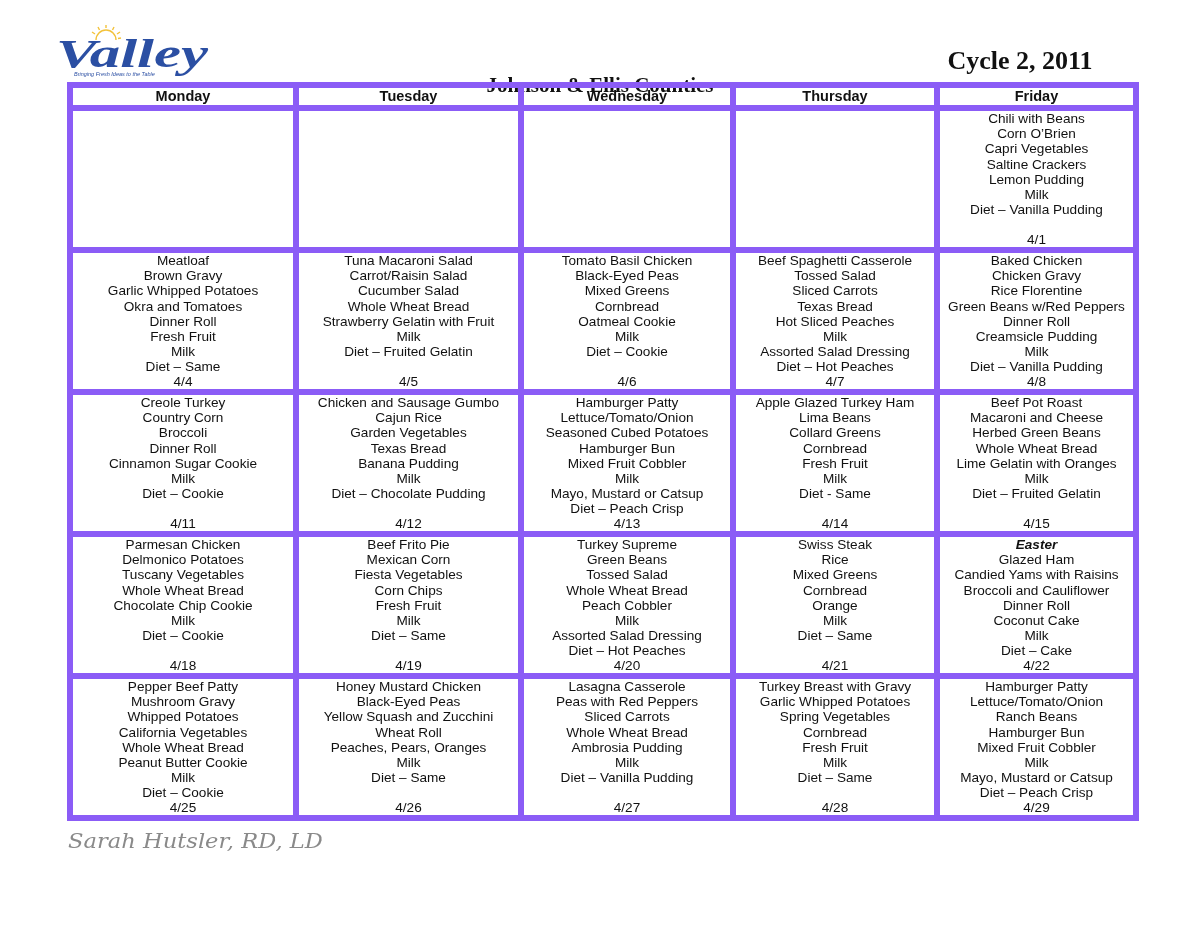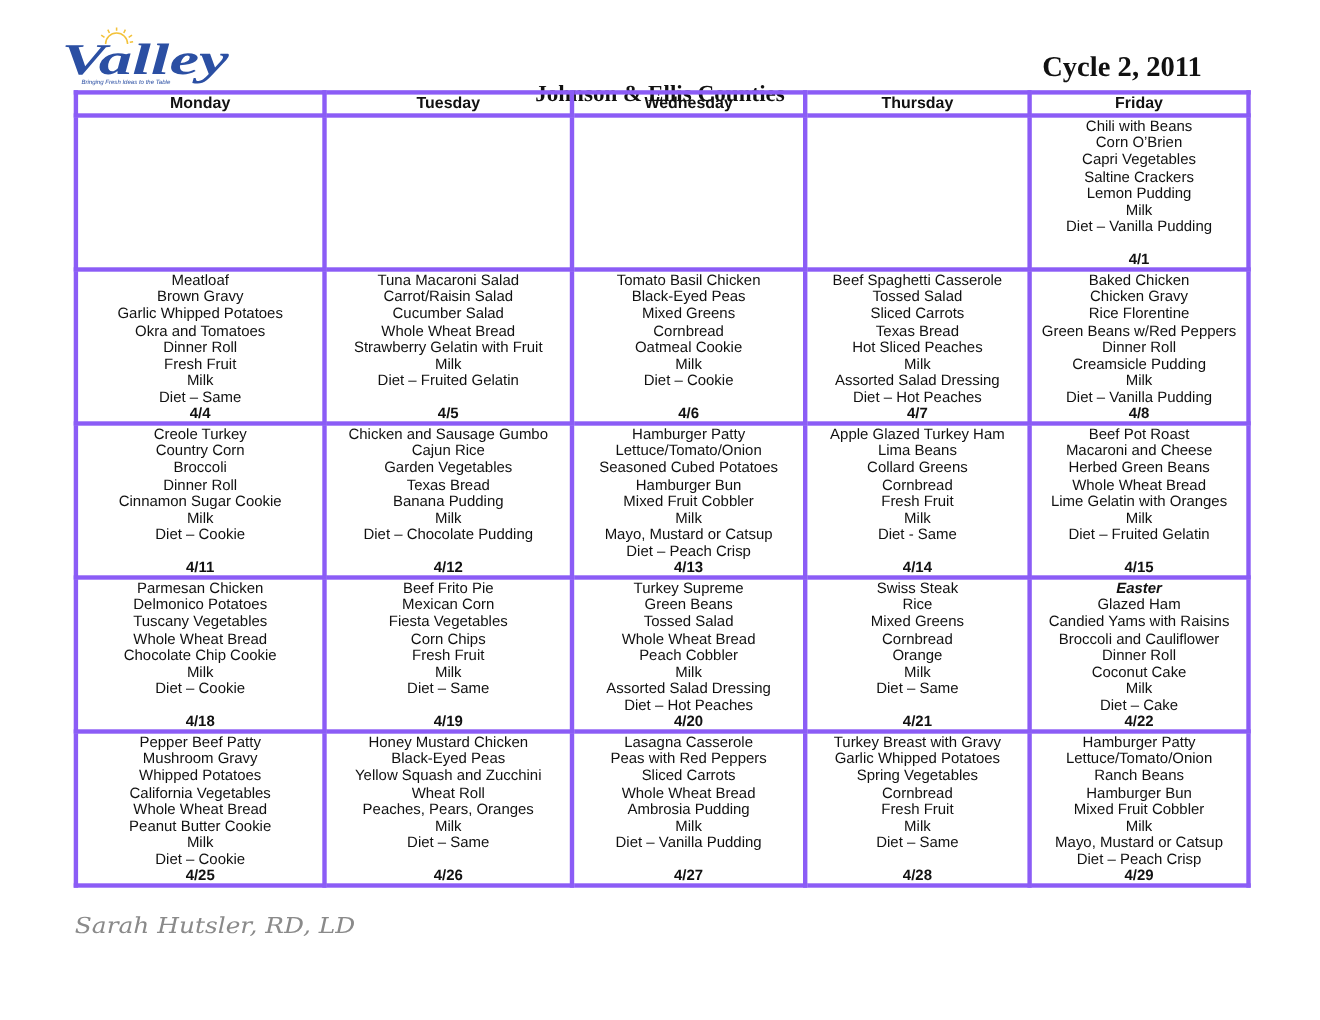--- a/index.html
+++ b/index.html
@@ -1,27 +1,27 @@
 <!DOCTYPE html>
 <html><head>
   <meta charset="utf-8">
   <style>
     html, body { margin: 0; padding: 0; background: #ffffff; }
     body { width: 1200px; height: 927px; position: relative; overflow: hidden; font-family: "Liberation Sans", sans-serif; color: #111; }
     .logo { position: absolute; left: 52px; top: 22px; width: 165px; height: 56px; }
     .title-block { position: absolute; left: 450px; top: 25px; width: 300px; text-align: center; font-family: "Liberation Serif", serif; font-weight: bold; font-size: 21px; line-height: 24px; color: #111; margin-top: 48px; }
     .cycle { position: absolute; left: 940px; top: 49px; width: 160px; text-align: center; font-family: "Liberation Serif", serif; font-weight: bold; font-size: 26px; line-height: 24px; }
     table.menu { position: absolute; left: 67px; top: 82px; border-collapse: collapse; table-layout: fixed; width: 1066px; }
-    table.menu th, table.menu td { border: 4px solid #8b5cf6; text-align: center; padding: 0; }
+    table.menu th, table.menu td { border: 6px solid #8b5cf6; text-align: center; padding: 0; }
     table.menu th { height: 17px; font-size: 14.5px; font-weight: bold; line-height: 17px; }
     table.menu td { height: 136px; vertical-align: top; position: relative; font-size: 13.6px; line-height: 15.2px; }
     .cell-items { display: block; padding-top: 0px; }
     .cell-items div { white-space: nowrap; }
     .cell-items .holiday { font-weight: bold; font-style: italic; }
-    .date { position: absolute; left: 0; right: 0; bottom: 0; line-height: 15px; font-weight: bold; }
+    .date { position: absolute; left: 0; right: 0; bottom: 0; line-height: 15px; }
     .signature { position: absolute; left: 66px; top: 822px; width: 270px; height: 40px; text-align: right; }
   </style>
 </head>
 <body>
 
 <div class="logo">
   <svg width="165" height="56" viewBox="0 0 165 56">
     <g stroke="#f3c23a" stroke-width="1.4" fill="none">
       <path d="M44 18 A10 10 0 0 1 64 18"></path>
       <line x1="54" y1="3" x2="54" y2="6"></line>

